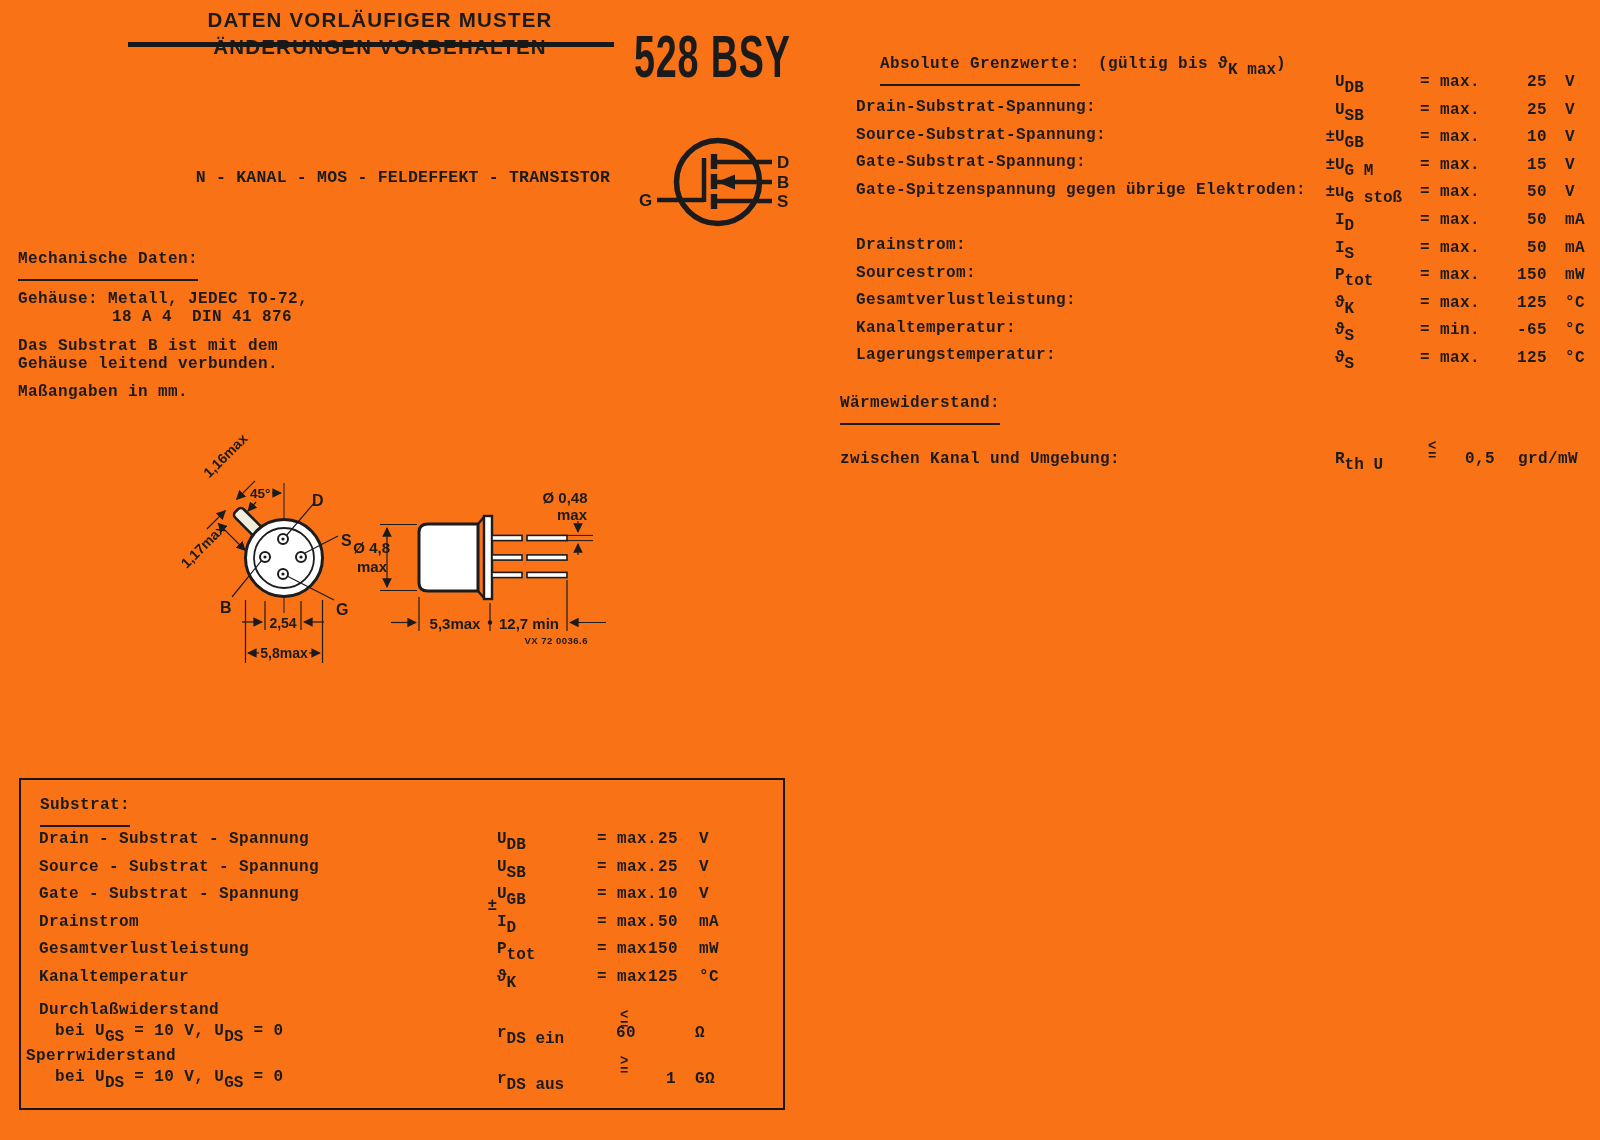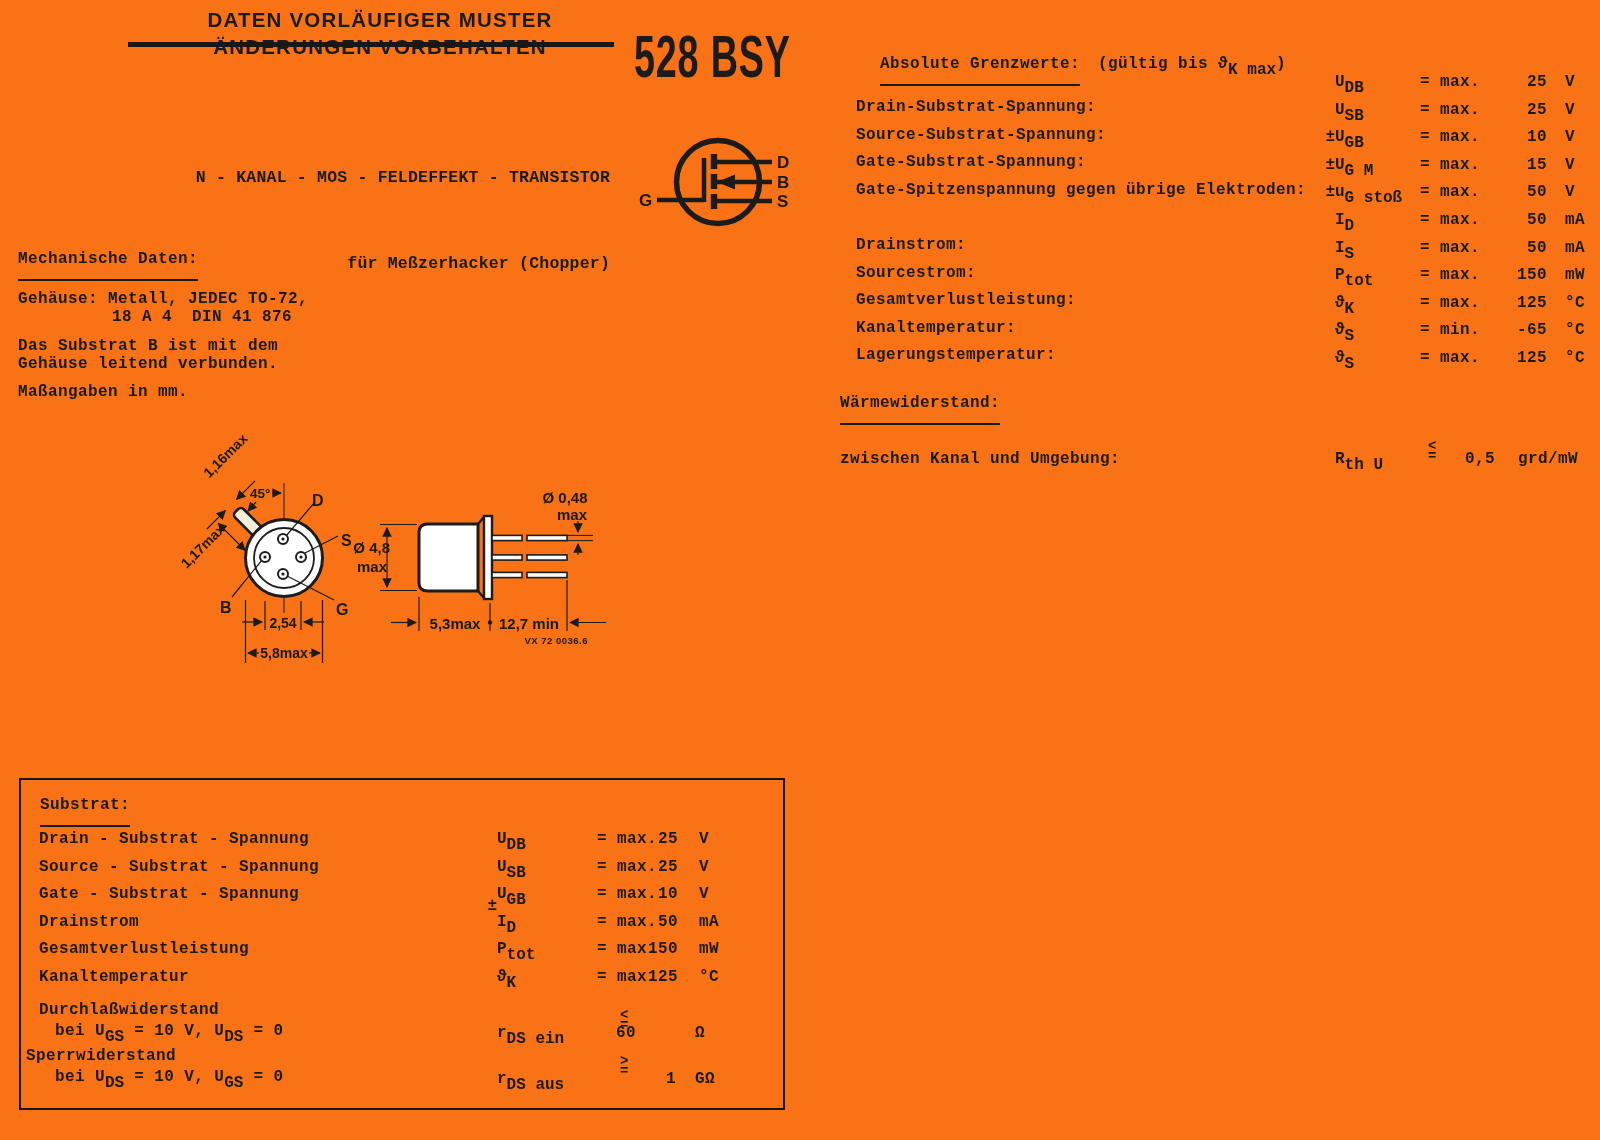--- a/index.html
+++ b/index.html
@@ -48,21 +48,20 @@
 
   <div class="notice sans">
     <div>DATEN VORLÄUFIGER MUSTER</div>
     <div>ÄNDERUNGEN VORBEHALTEN</div>
   </div>
   <div class="rule"></div>
   <div class="partno sans">528 BSY</div>
 
   <div class="subtitle">
     <div>N - KANAL - MOS - FELDEFFEKT - TRANSISTOR</div>
-    <div>für Meßzerhacker (Chopper)</div>
   </div>
 
   <svg style="left:618px;top:118px" width="190" height="125" viewBox="0 0 190 125">
     <circle cx="100" cy="64" r="41.5" fill="none" stroke="#1b1b1b" stroke-width="5.5"></circle>
     <line x1="39" y1="82" x2="86" y2="82" stroke="#1b1b1b" stroke-width="4.5"></line>
     <line x1="86" y1="40" x2="86" y2="84" stroke="#1b1b1b" stroke-width="4.5"></line>
     <rect x="92.8" y="36" width="6.4" height="15" fill="#1b1b1b"></rect>
     <rect x="92.8" y="56" width="6.4" height="15" fill="#1b1b1b"></rect>
     <rect x="92.8" y="76" width="6.4" height="15" fill="#1b1b1b"></rect>
     <line x1="96" y1="44" x2="154" y2="44" stroke="#1b1b1b" stroke-width="4.5"></line>

